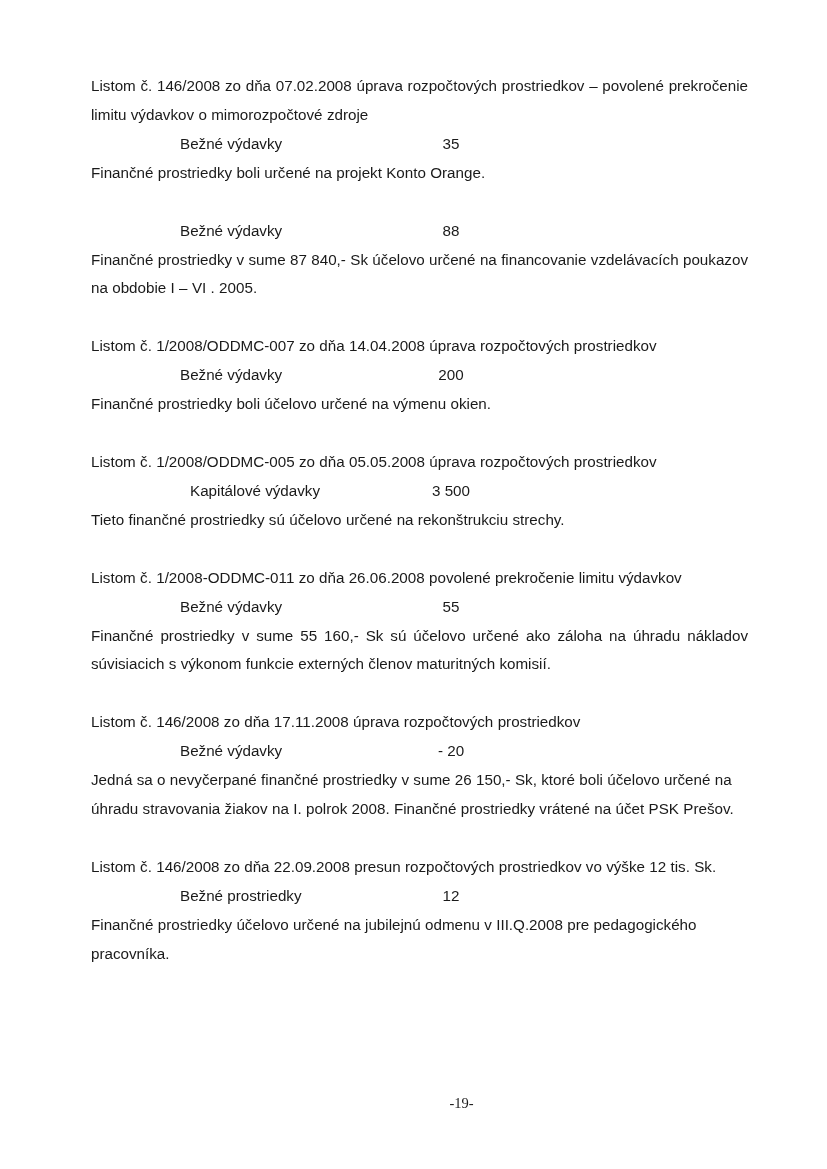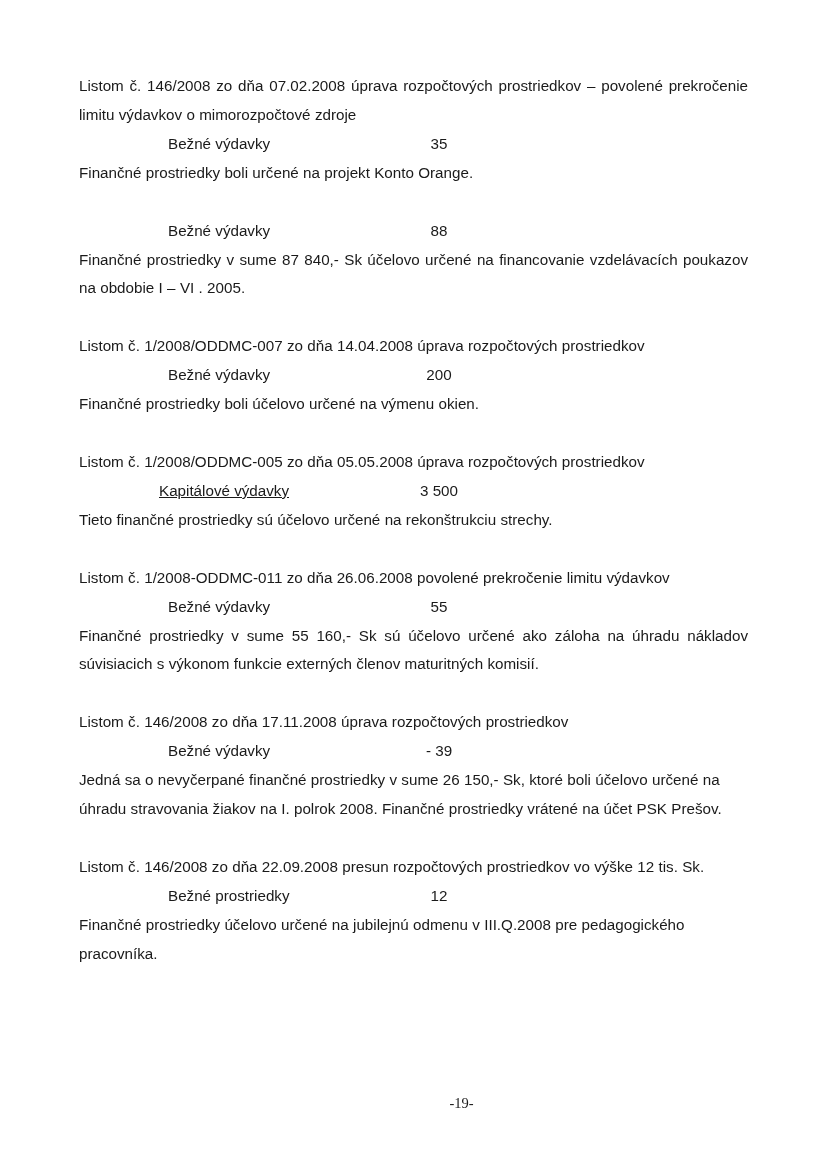--- a/index.html
+++ b/index.html
@@ -25,21 +25,21 @@
     background: #ffffff;
     overflow: hidden;
   }
   .content {
     position: absolute;
     left: 79px;
     top: 72px;
     width: 669px;
   }
   .block {
-    margin: 0 0 29px 0;
+    margin: 0 0 29px 12px;
   }
   .block:last-child {
     margin-bottom: 0;
   }
   p.para {
     margin: 0;
     padding: 0;
     font-size: 15.2px;
     line-height: 28.9px;
     text-align: left;
@@ -58,22 +58,21 @@
     font-size: 15.2px;
     color: #1a1a1a;
   }
   .amount-label {
     position: absolute;
     left: 89px;
     top: 0;
     white-space: pre;
   }
   .amount-label.wide {
-    left: 80px;
-    text-decoration: underline;
+    left: 99px;
   }
   .amount-value {
     position: absolute;
     left: 300px;
     top: 0;
     width: 120px;
     text-align: center;
     white-space: pre;
   }
   .footer {
@@ -135,21 +134,21 @@
         <span class="amount-label">Bežné výdavky</span>
         <span class="amount-value">55</span>
       </div>
       <p class="para justify">Finančné prostriedky v sume 55 160,- Sk sú účelovo určené ako záloha na úhradu nákladov súvisiacich s výkonom funkcie externých členov maturitných komisií.</p>
     </div>
 
     <div class="block">
       <p class="para">Listom č. 146/2008 zo dňa 17.11.2008 úprava rozpočtových prostriedkov</p>
       <div class="amount-line">
         <span class="amount-label">Bežné výdavky</span>
-        <span class="amount-value">- 39</span>
+        <span class="amount-value">- 20</span>
       </div>
       <p class="para">Jedná sa o nevyčerpané finančné prostriedky v sume 26 150,- Sk, ktoré boli účelovo určené na úhradu stravovania žiakov na I. polrok 2008. Finančné prostriedky vrátené na účet PSK Prešov.</p>
     </div>
 
     <div class="block">
       <p class="para">Listom č. 146/2008 zo dňa 22.09.2008 presun rozpočtových prostriedkov vo výške 12 tis. Sk.</p>
       <div class="amount-line">
         <span class="amount-label">Bežné prostriedky</span>
         <span class="amount-value">12</span>
       </div>

